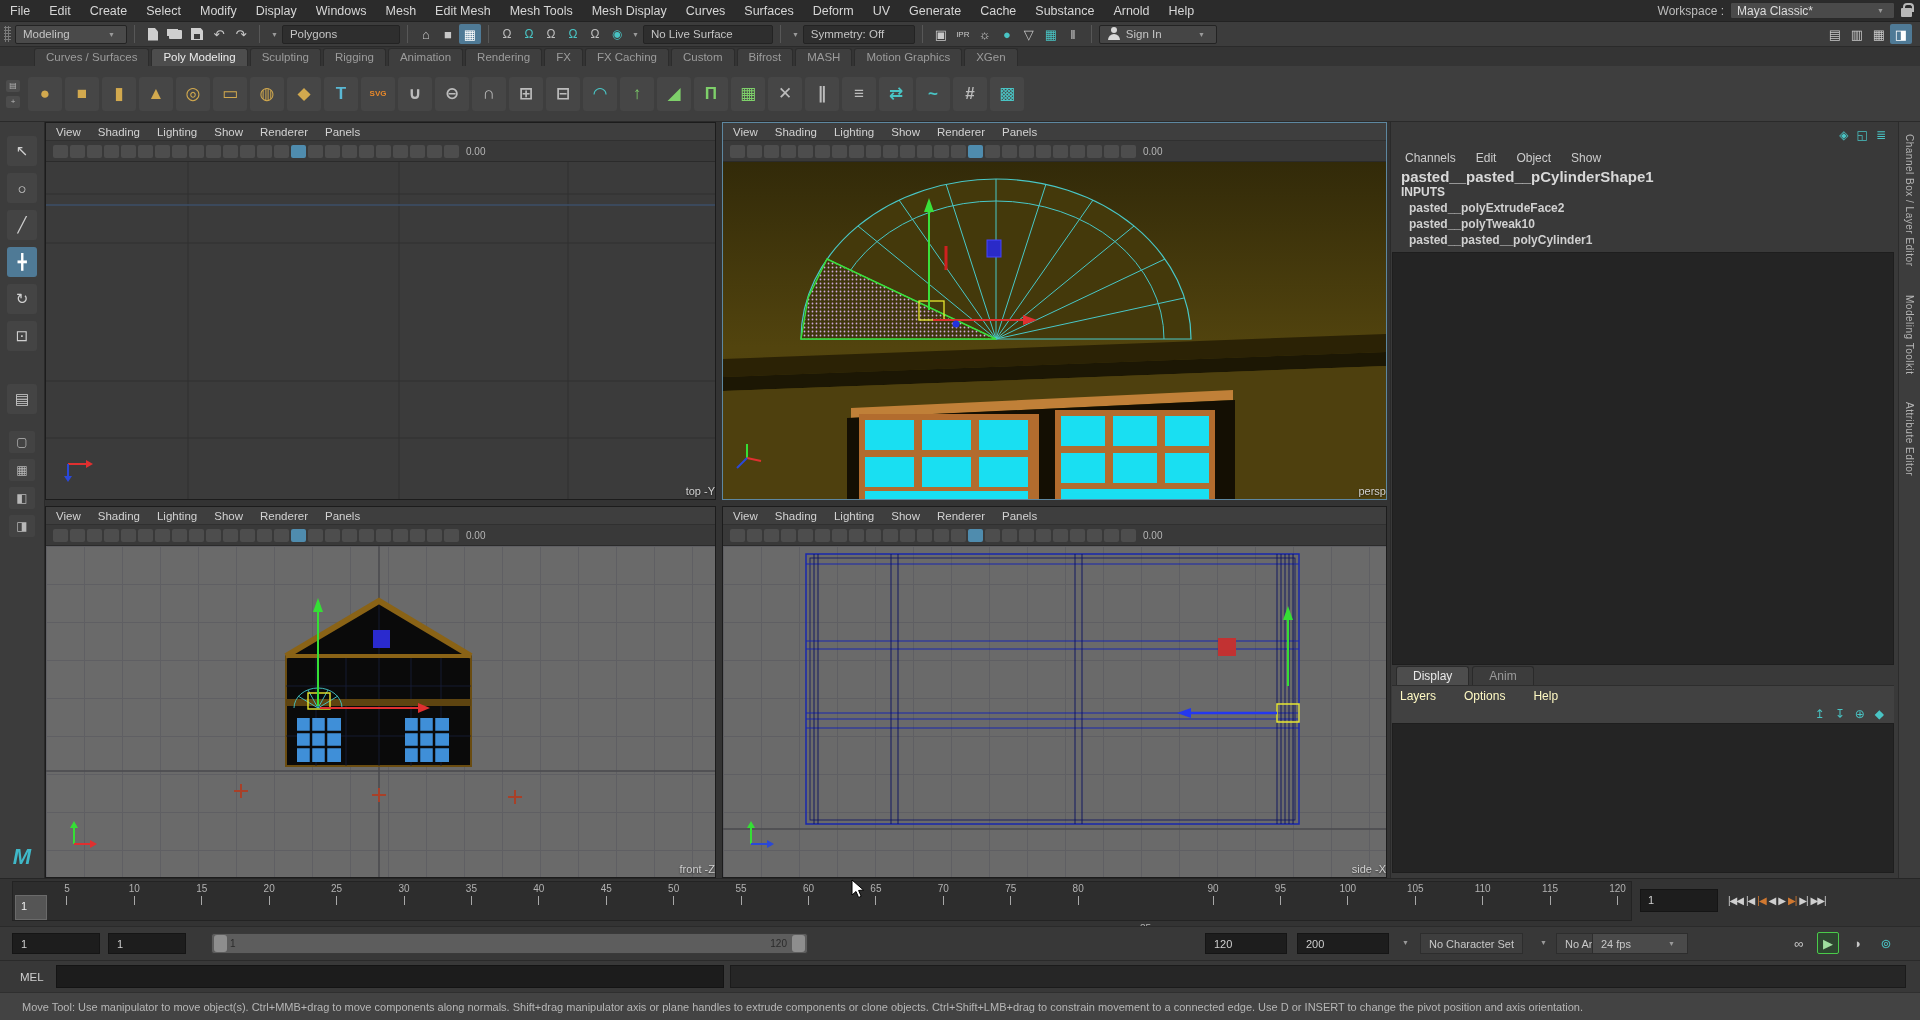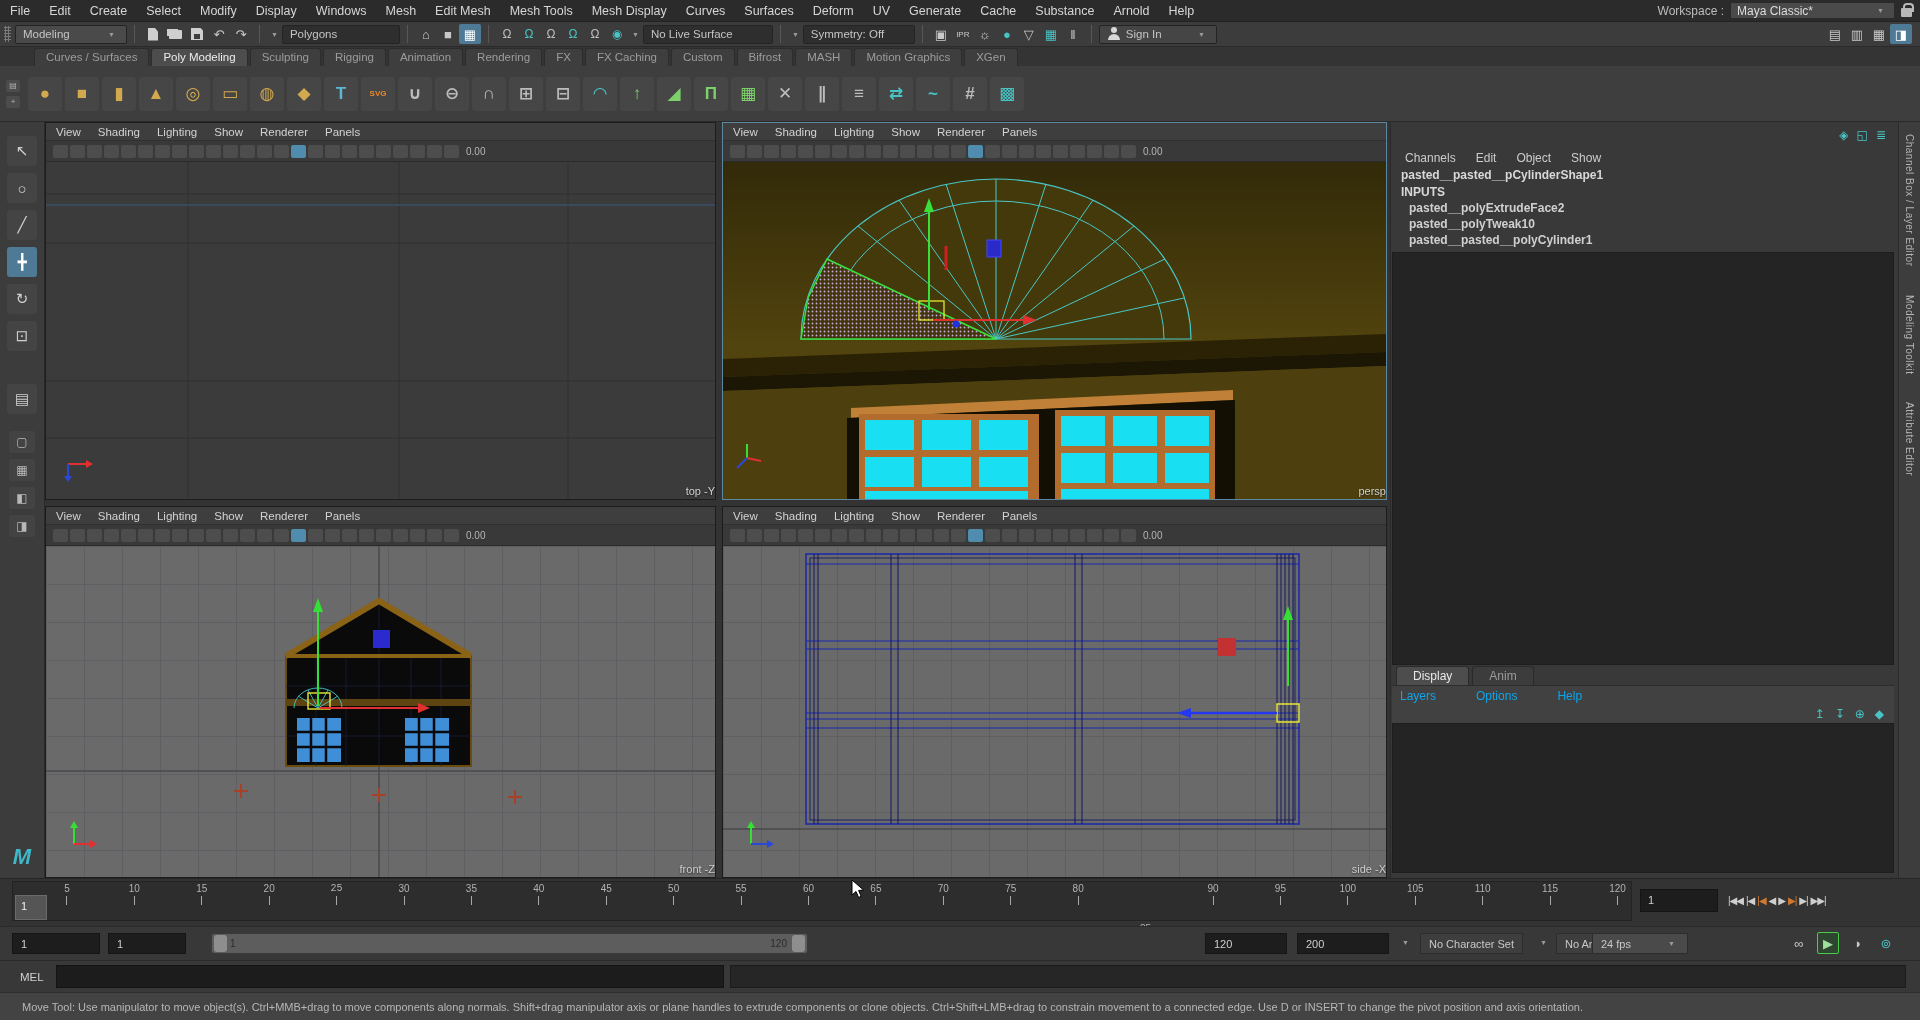--- a/index.html
+++ b/index.html
@@ -71,30 +71,30 @@
     background-image:linear-gradient(#5f5f63 1px,transparent 1px),linear-gradient(90deg,#5f5f63 1px,transparent 1px);
     background-size:38px 38px}
   .vp-label{position:absolute;left:0;right:0;bottom:2px;text-align:right;font-size:11px;color:#d0d0d0;text-shadow:0 1px 2px rgba(0,0,0,.6);pointer-events:none}
   .vp-canvas svg{position:absolute;left:0;top:0}
 
   
   #rightpanel{left:1390px;top:0;width:508px;height:756px;background:#393939;border-left:1px solid #2a2a2a;padding:0 2px}
   #cb-header{height:26px;display:flex;align-items:center;justify-content:flex-end;gap:8px;padding-right:10px}
   #cb-header span{color:#49c4c4;font-size:12px}
   #cb-menu{height:20px;display:flex;align-items:center;gap:20px;padding-left:12px;font-size:12px;color:#cccccc}
-  #cb-node{padding-left:8px;font-weight:bold;color:#d8d8d8;font-size:12px;height:17px}
+  #cb-node{padding-left:8px;font-weight:bold;color:#d8d8d8;font-size:15px;height:17px}
   #cb-section{padding-left:8px;font-weight:bold;color:#d8d8d8;font-size:12px;height:16px}
   #cb-inputs{display:flex;flex-direction:column}
   .cb-input-row{padding-left:16px;color:#d0d0d0;font-size:12px;font-weight:bold;height:16px}
   #cb-content{position:absolute;left:1392px;top:130px;width:502px;height:413px;background:#242424;border:1px solid #1e1e1e}
   #layer-editor{position:absolute;left:1392px;top:544px;width:502px;height:212px}
   #layer-tabs{display:flex;gap:3px;padding-left:4px}
   .lay-tab{padding:2px 16px;background:#3c3c3c;border:1px solid #2a2a2a;border-bottom:none;border-radius:3px 3px 0 0;color:#9a9a9a;font-size:12px}
   .lay-tab.active{background:#4d4d4d;color:#e8e8e8}
-  #layer-menu{display:flex;gap:40px;padding:3px 0 2px 8px;font-size:12px;color:#0ea5e9;background:#414141;border-top:1px solid #2d2d2d}
+  #layer-menu{display:flex;gap:28px;padding:3px 0 2px 8px;font-size:12px;color:#fef9c3;background:#414141;border-top:1px solid #2d2d2d}
   #layer-iconrow{display:flex;justify-content:flex-end;gap:10px;padding:2px 10px;background:#414141}
   #layer-iconrow span{color:#49c4c4;font-size:12px}
   #layer-content{height:150px;background:#242424;border:1px solid #1e1e1e}
 
   #rightstrip{left:1898px;top:0;width:22px;height:756px;background:#3d3d3d;border-left:1px solid #2c2c2c;display:flex;flex-direction:column;align-items:center;padding-top:12px}
   #rightstrip span{writing-mode:vertical-rl;font-size:10px;color:#b5b5b5;margin-bottom:28px;letter-spacing:.5px;white-space:nowrap}
 
   
   #timeline-row{left:0;top:878px;width:1920px;height:48px;background:#333;border-top:1px solid #262626}
   #time-track{position:absolute;left:12px;top:2px;width:1620px;height:40px;background:#2d2d2d;border:1px solid #232323}
@@ -745,21 +745,21 @@
         <i></i>
       </div>
       <div class="tick" data-name="timeline-tick-15" style="left: 11.6667%;">
         <b>15</b>
         <i></i>
       </div>
       <div class="tick" data-name="timeline-tick-20" style="left: 15.8333%;">
         <b>20</b>
         <i></i>
       </div>
-      <div class="tick" data-name="timeline-tick-25" style="left: 20%; font-family: Liberation Mono, monospace;">
+      <div class="tick" data-name="timeline-tick-25" style="left: 20%;">
         <b>25</b>
         <i></i>
       </div>
       <div class="tick" data-name="timeline-tick-30" style="left: 24.1667%;">
         <b>30</b>
         <i></i>
       </div>
       <div class="tick" data-name="timeline-tick-35" style="left: 28.3333%;">
         <b>35</b>
         <i></i>

